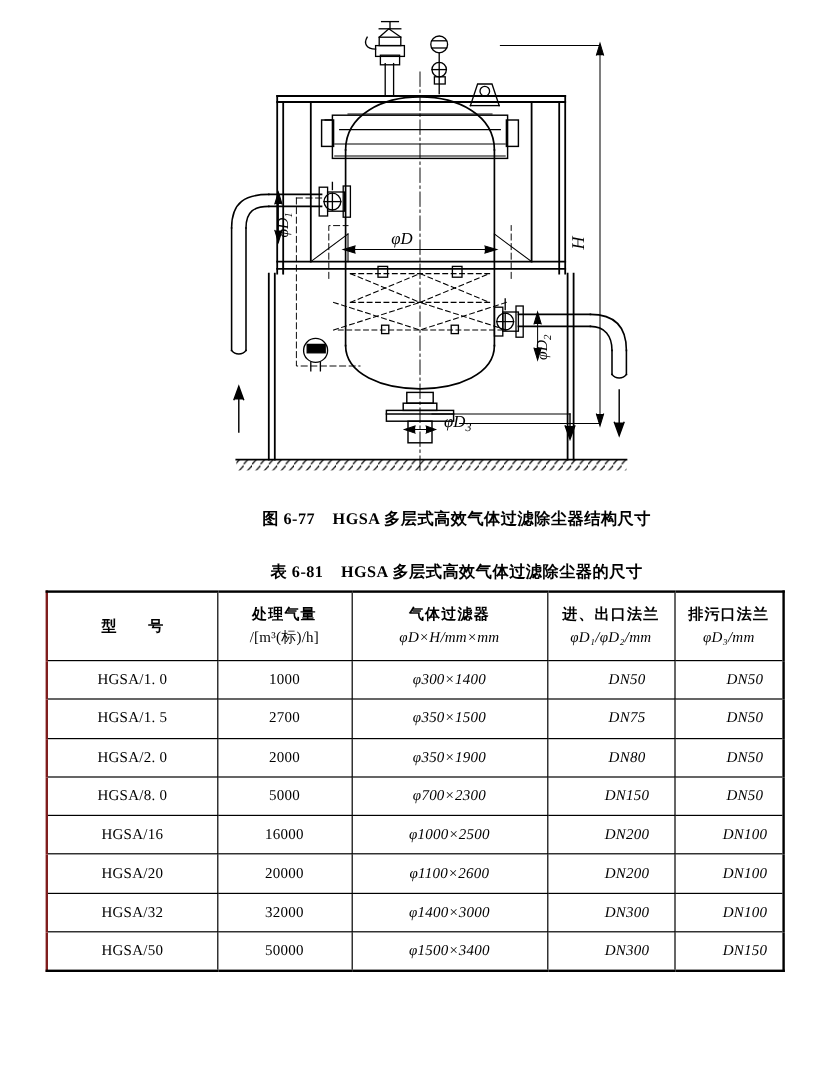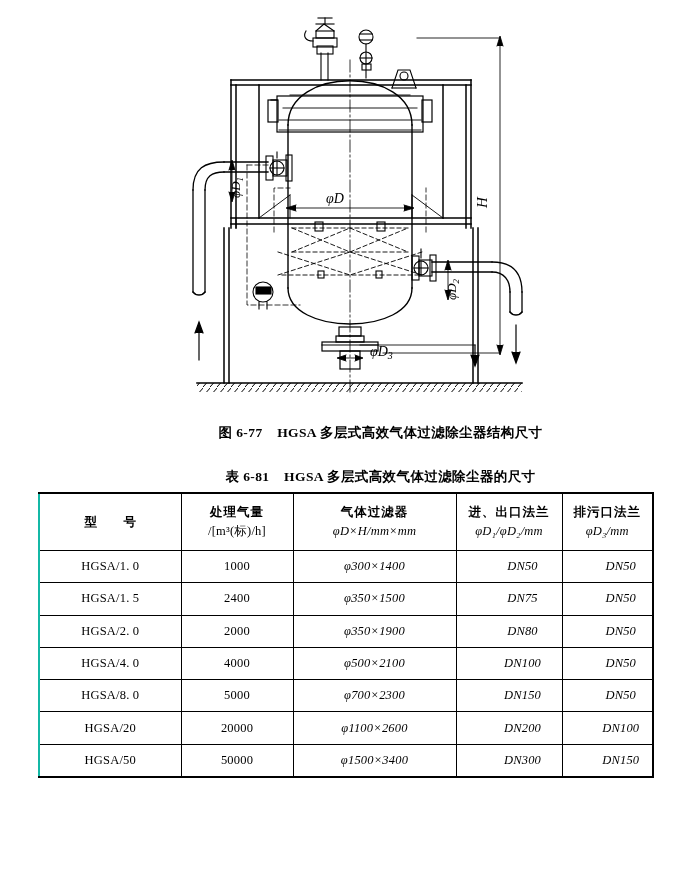--- a/index.html
+++ b/index.html
@@ -78,21 +78,21 @@
     border-bottom: 1px solid #000;
     height: 29.3px;
     font-size: 12.5px;
     letter-spacing: 0.2px;
     margin-top: 12px;
   }
   table.spec tbody tr:last-child td {
     border-bottom: 2px solid #000;
   }
   table.spec tr th:first-child,
-  table.spec tr td:first-child { border-left: 2px solid #14b8a6; font-family: Liberation Serif, serif; }
+  table.spec tr td:first-child { border-left: 2px solid #7f1d1d; font-family: Liberation Serif, serif; }
   table.spec tr th:last-child,
   table.spec tr td:last-child { border-right: 2px solid #000; }
 
   .hd-l1 {
     display: block;
     font-size: 12.5px;
     font-weight: bold;
     line-height: 1.5;
     letter-spacing: 1px;
   }
@@ -411,54 +411,61 @@
     <tbody id="spec-table-body">
         <tr>
           <td>HGSA/1. 0</td>
           <td>1000</td>
           <td class="it">φ300×1400</td>
           <td class="dn">DN50</td>
           <td class="dn">DN50</td>
         </tr>
         <tr>
           <td>HGSA/1. 5</td>
-          <td>2400</td>
+          <td>2700</td>
           <td class="it">φ350×1500</td>
           <td class="dn">DN75</td>
           <td class="dn">DN50</td>
         </tr>
         <tr>
           <td>HGSA/2. 0</td>
           <td>2000</td>
           <td class="it">φ350×1900</td>
           <td class="dn">DN80</td>
           <td class="dn">DN50</td>
         </tr>
         <tr>
-          <td>HGSA/4. 0</td>
-          <td>4000</td>
-          <td class="it">φ500×2100</td>
-          <td class="dn">DN100</td>
-          <td class="dn">DN50</td>
-        </tr>
-        <tr>
           <td>HGSA/8. 0</td>
           <td>5000</td>
           <td class="it">φ700×2300</td>
           <td class="dn">DN150</td>
           <td class="dn">DN50</td>
         </tr>
         <tr>
+          <td>HGSA/16</td>
+          <td>16000</td>
+          <td class="it">φ1000×2500</td>
+          <td class="dn">DN200</td>
+          <td class="dn">DN100</td>
+        </tr>
+        <tr>
           <td>HGSA/20</td>
           <td>20000</td>
           <td class="it">φ1100×2600</td>
           <td class="dn">DN200</td>
           <td class="dn">DN100</td>
         </tr>
         <tr>
+          <td>HGSA/32</td>
+          <td>32000</td>
+          <td class="it">φ1400×3000</td>
+          <td class="dn">DN300</td>
+          <td class="dn">DN100</td>
+        </tr>
+        <tr>
           <td>HGSA/50</td>
           <td>50000</td>
           <td class="it">φ1500×3400</td>
           <td class="dn">DN300</td>
           <td class="dn">DN150</td>
         </tr>
       </tbody>
   </table>
 </div>
 

